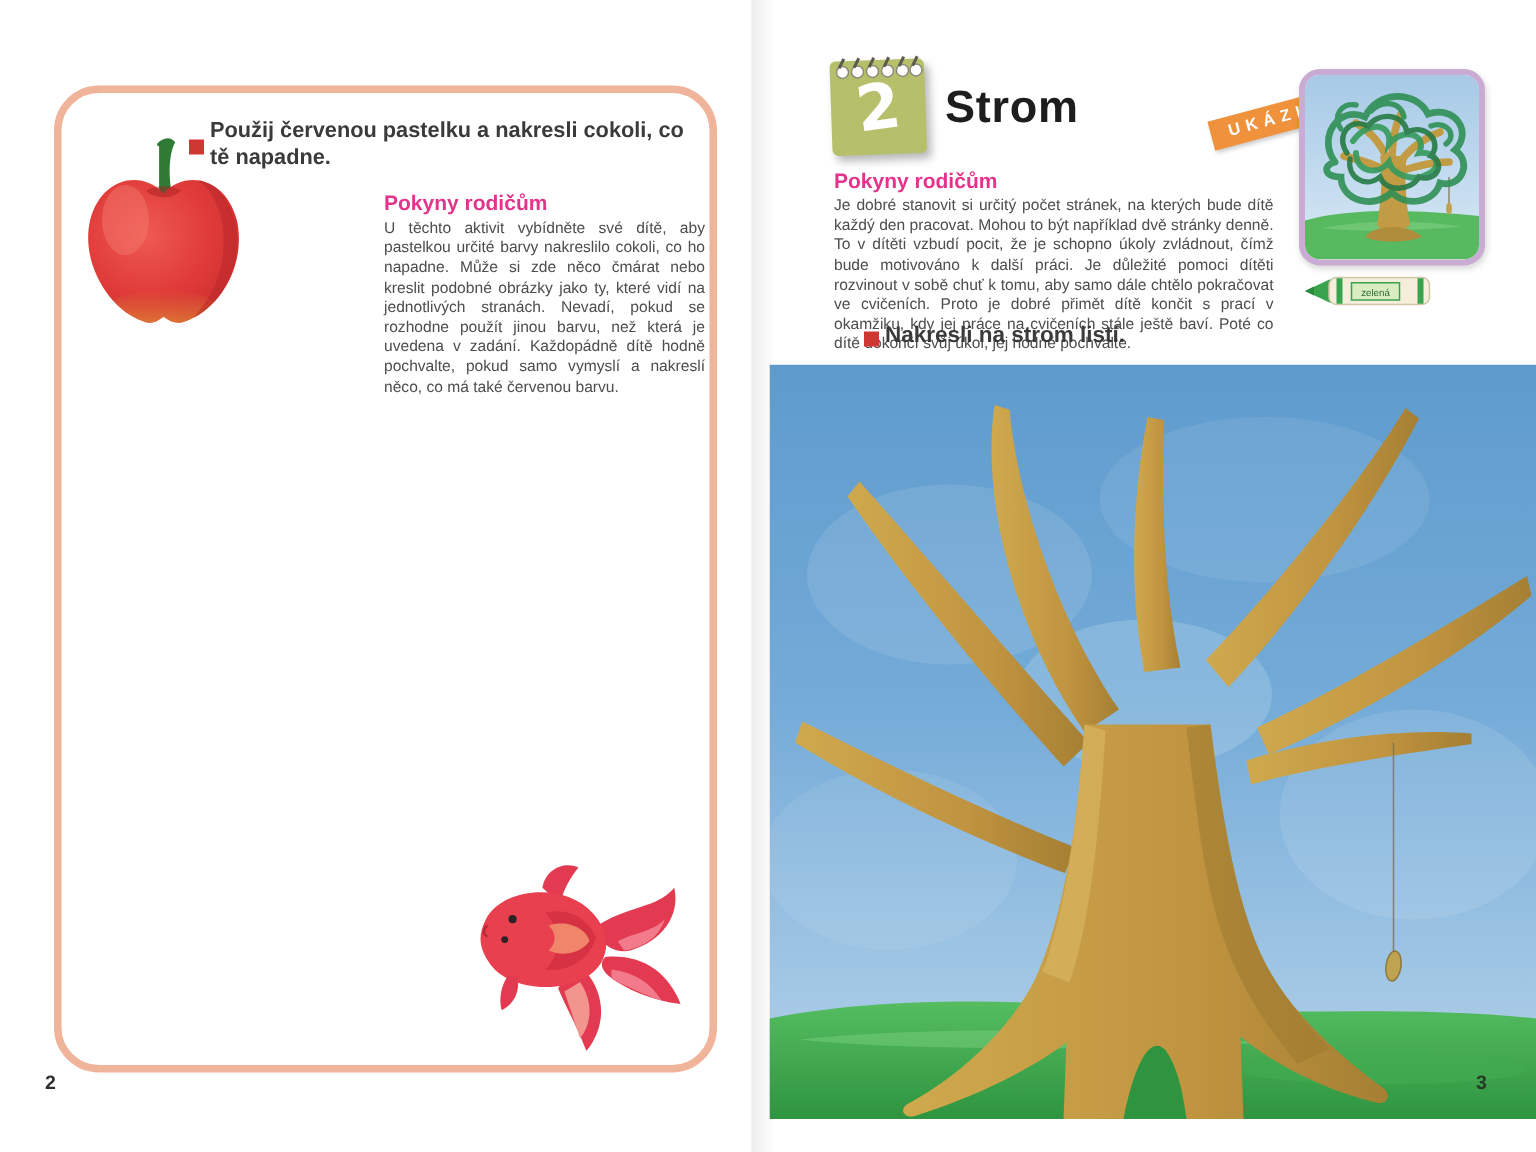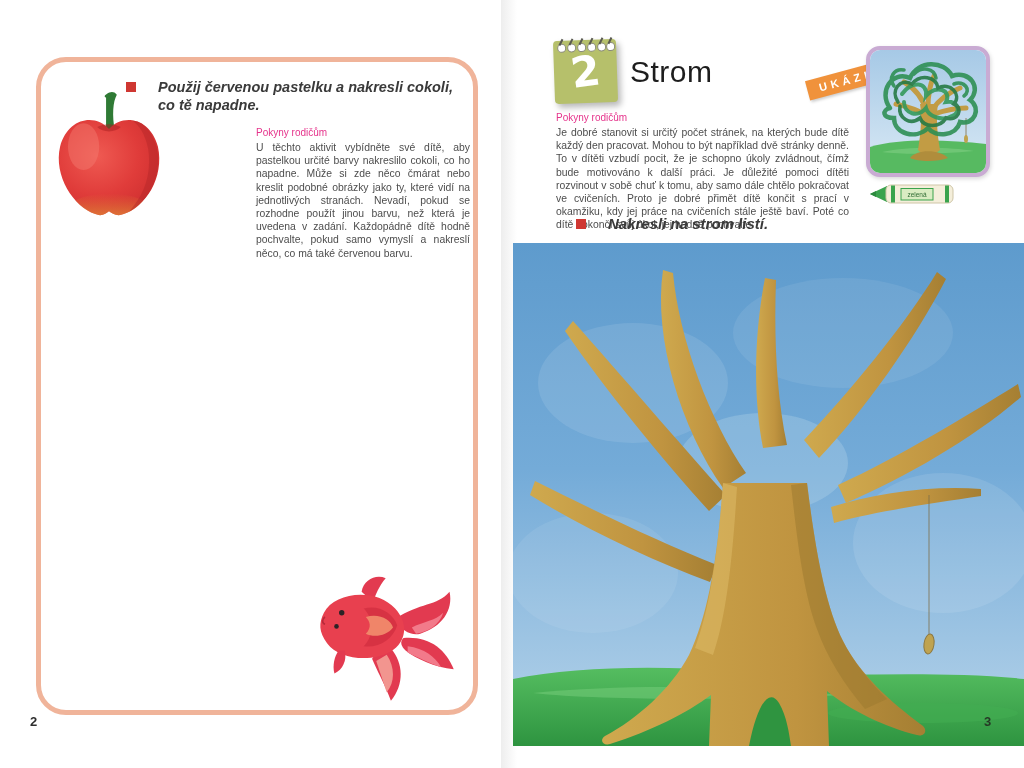--- a/index.html
+++ b/index.html
@@ -8,30 +8,30 @@
     font-family:"Liberation Sans", sans-serif;
   }
   .abs{position:absolute;}
 
   
   .left-frame{
     left:36px;top:57px;width:432px;height:648px;
     border:5px solid #f0b49a;border-radius:30px;background:#ffffff;
   }
   .apple-illo{left:50px;top:86px;width:118px;height:132px;}
-  .instr-row{display:flex;align-items:flex-start;gap:22px;font-style:italic;}
+  .instr-row{display:flex;align-items:center;gap:4px;}
   .instr-left{left:126px;top:78px;width:330px;}
   .instr-right{left:556px;top:215px;width:300px;margin-left:20px;}
   .bullet-sq{width:10px;height:10px;background:#cf3732;margin-top:4px;flex:0 0 auto;}
   .instr-text{font-size:14.5px;font-weight:600;color:#3a3a3a;line-height:1.25;}
   .instr-right .instr-text{font-size:15px;}
   .pokyny{width:214px;}
   .pokyny-left{left:256px;top:127px;}
   .pokyny-right{left:556px;top:112px;width:293px;}
-  .pokyny-h{font-size:10px;font-weight:normal;color:#e5338b;margin:0 0 3px 0;}
+  .pokyny-h{font-size:14px;font-weight:bold;color:#e5338b;margin:0 0 3px 0;}
   .pokyny-b{font-size:10.4px;line-height:1.27;color:#4d4d4d;text-align:justify;margin:0;}
   .fish-illo{left:303px;top:550px;width:157px;height:157px;}
   .pagenum{font-size:13px;font-weight:bold;color:#2e2e2e;}
   .pagenum-left{left:30px;top:714px;}
   .pagenum-right{left:984px;top:714px;z-index:5;color:#263a26;}
 
   
   .gutter{left:501px;top:0;width:16px;height:768px;
     background:linear-gradient(to right, rgba(110,110,110,0.12), rgba(110,110,110,0));}
 
@@ -42,21 +42,21 @@
   }
   .badge-num{
     position:absolute;left:0;right:0;top:7px;text-align:center;
     font-size:42px;font-weight:bold;color:#ffffff;transform:rotate(-6deg);
     font-family:"DejaVu Sans", sans-serif;
   }
   .hole{position:absolute;top:3px;width:7px;height:7px;background:#ffffff;
     border:1px solid #8a8a7a;border-radius:50%;}
   .hole i{position:absolute;left:2px;top:-6px;width:2px;height:7px;background:#5a5a50;
     transform:rotate(28deg);display:block;}
-  .title{left:630px;top:55px;font-size:30px;font-weight:400;color:#1d1d1d;letter-spacing:0.5px;}
+  .title{left:630px;top:55px;font-size:30px;font-weight:700;color:#1d1d1d;letter-spacing:0.5px;}
 
   .banner{
     left:806px;top:69px;transform:rotate(-15deg);background:#f0923b;
     color:#ffffff;font-weight:bold;font-size:11px;letter-spacing:4px;
     padding:4px 9px 4px 12px;box-shadow:1px 2px 3px rgba(0,0,0,0.2);
   }
   .sample-box{
     left:866px;top:46px;width:116px;height:123px;
     border:4px solid #c9abd3;border-radius:14px;overflow:hidden;background:#fff;
     box-shadow:1px 2px 4px rgba(0,0,0,0.15);

